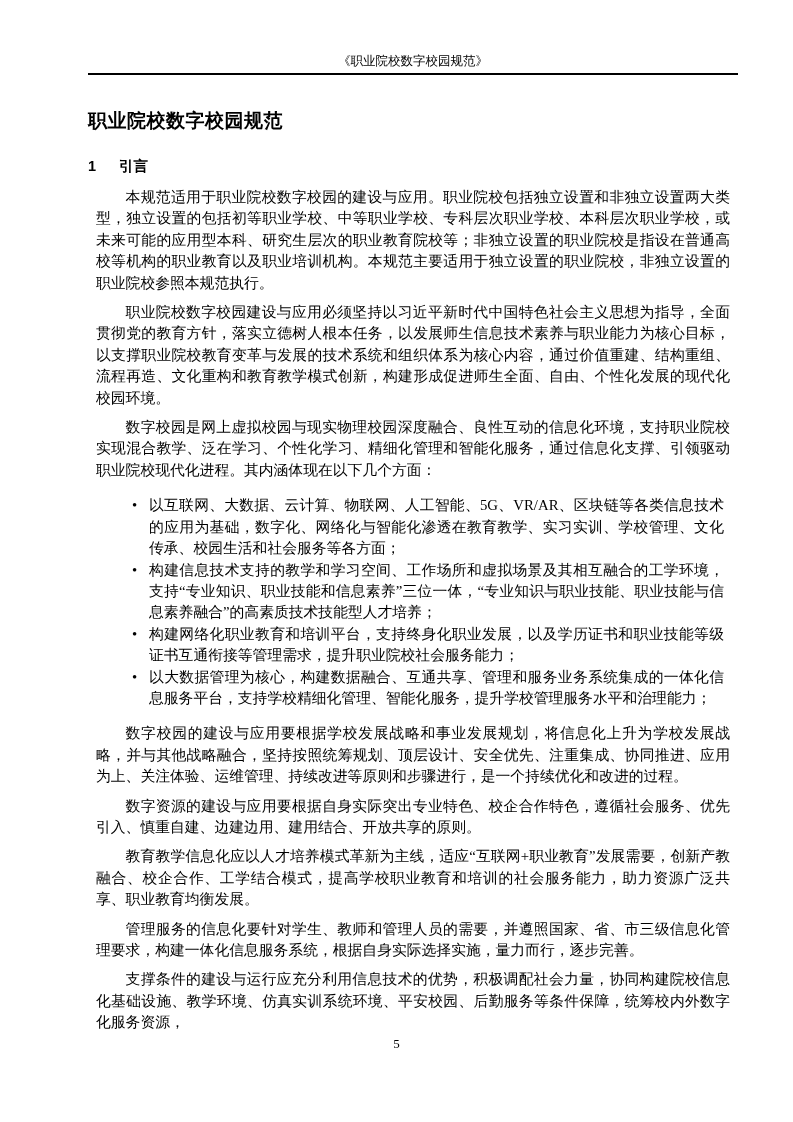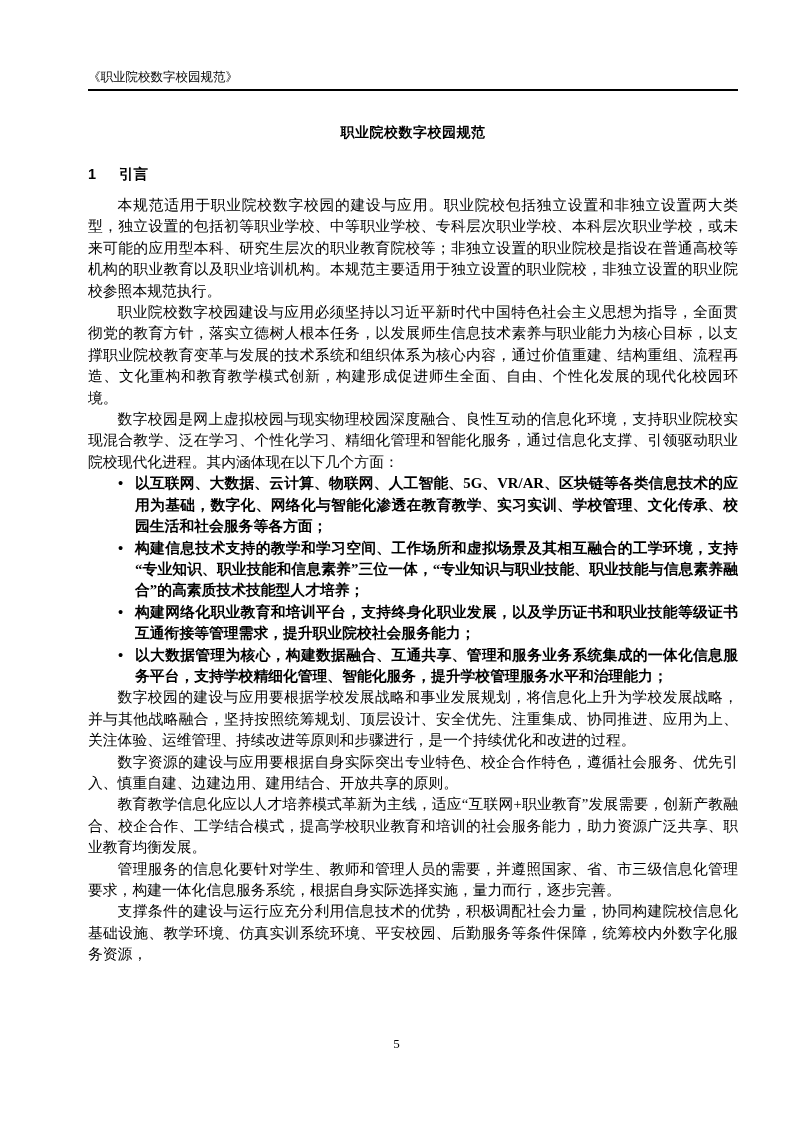--- a/index.html
+++ b/index.html
@@ -16,38 +16,37 @@
     position: absolute;
     top: 0; left: 0;
     width: 793px; height: 1122px;
   }
   .content {
     margin-left: 88px;
     margin-right: 55px;
   }
   .running-header {
     padding-top: 54px;
-    text-align: left;
+    text-align: center;
     font-size: 12.5px;
     line-height: 15px;
     font-family: "Liberation Serif", "DejaVu Serif", serif;
-    margin-top: 16px;
   }
   .header-rule {
     margin-top: 4px;
     border: none;
     border-top: 2px solid #000000;
     height: 0;
   }
   .doc-title {
     margin-top: 33px;
-    text-align: center;
+    text-align: left;
     font-family: Liberation Serif, serif;
     font-weight: bold;
-    font-size: 14px;
+    font-size: 19px;
     letter-spacing: 0.5px;
   }
   .section-heading {
     margin-top: 23px;
     display: flex;
     align-items: baseline;
     font-family: "Liberation Sans", "DejaVu Sans", sans-serif;
     font-weight: 600;
     font-size: 14.5px;
   }
@@ -56,28 +55,27 @@
     flex: 0 0 31px;
   }
   .body-text {
     margin-top: 11px;
     font-size: 14.8px;
     line-height: 21.4px;
     text-align: justify;
     text-justify: inter-ideograph;
   }
   .body-text p {
-    margin: 0;
+    margin: 8px;
     text-indent: 2em;
   }
   ul.bullet-list {
-    margin: 0;
+    margin: 14px;
     padding: 0;
     list-style: none;
-    font-weight: bold;
   }
   ul.bullet-list li {
     position: relative;
     padding-left: 47px;
     text-align: justify;
   }
   ul.bullet-list li::before {
     content: "\2022";
     position: absolute;
     left: 30px;

